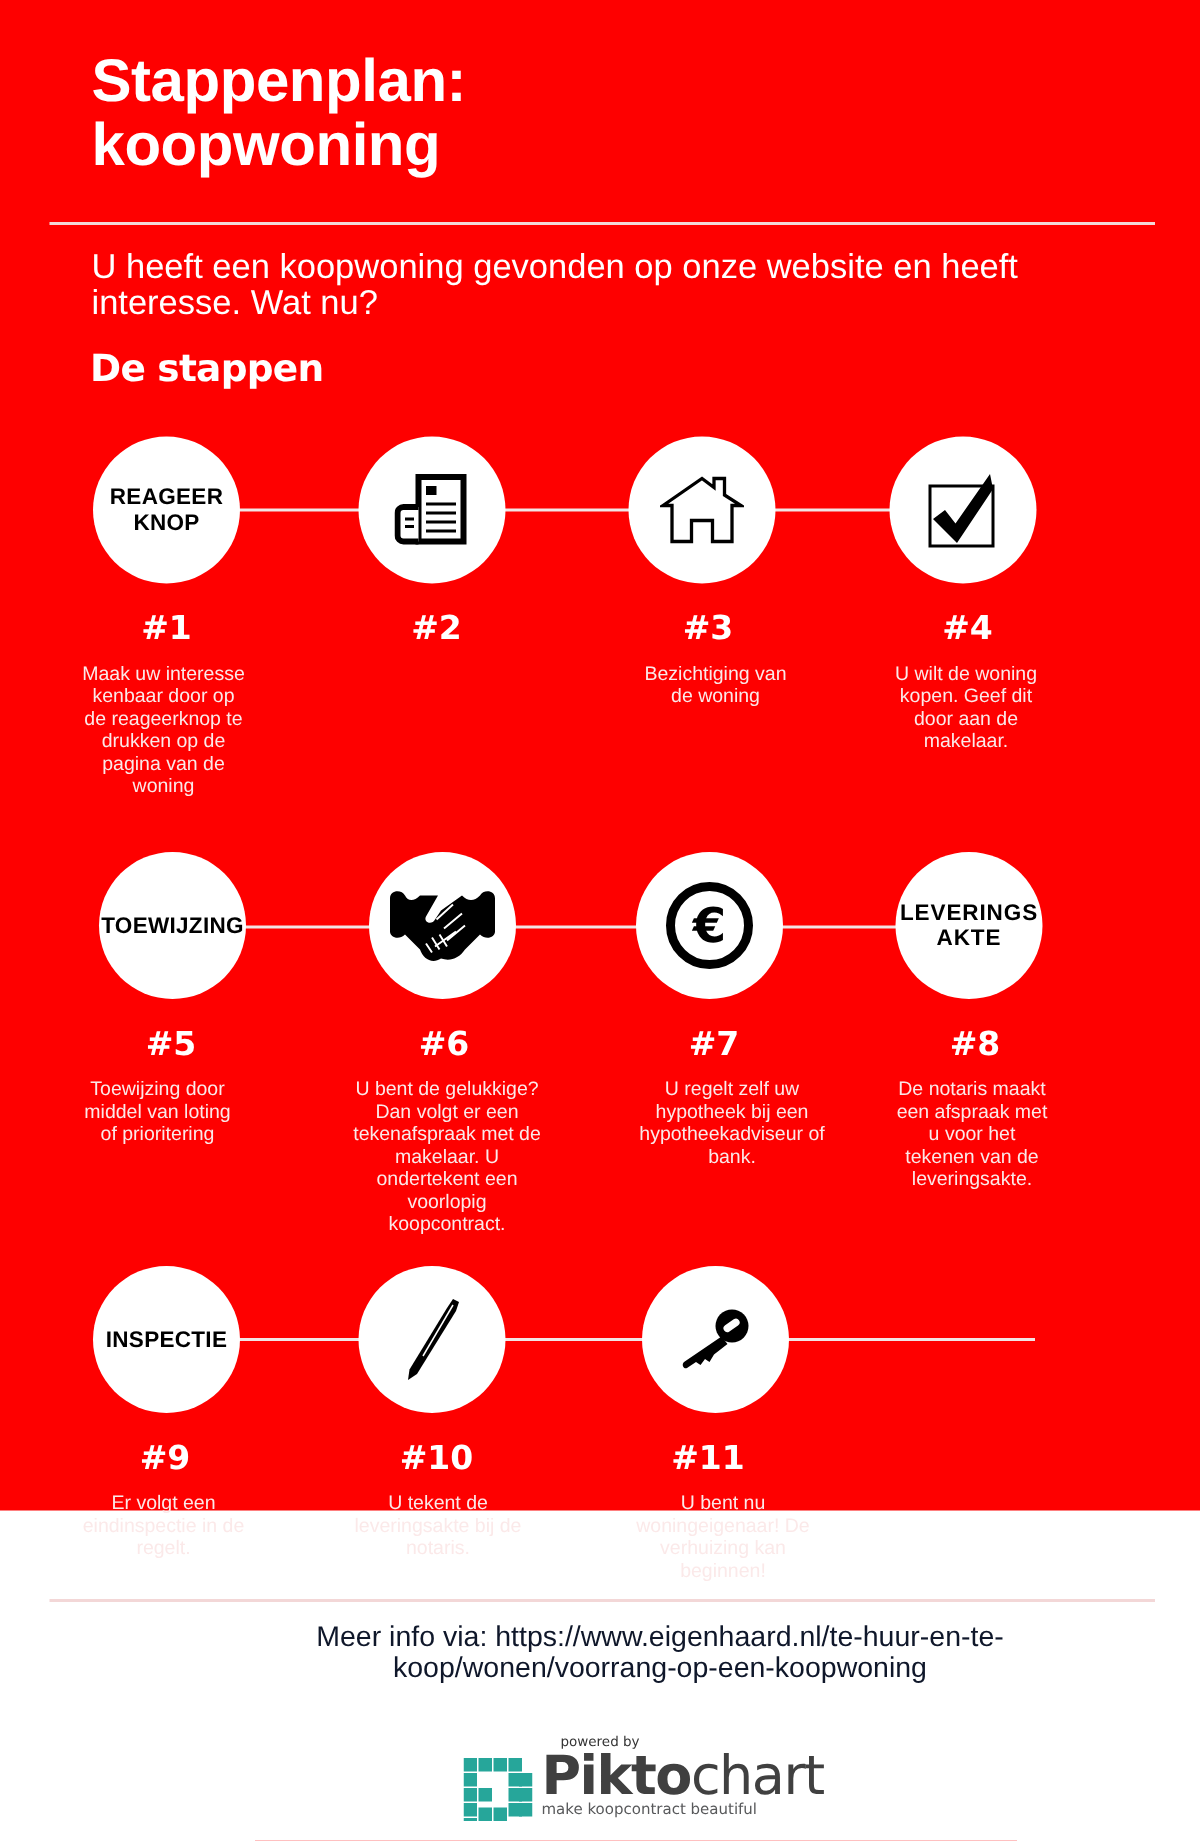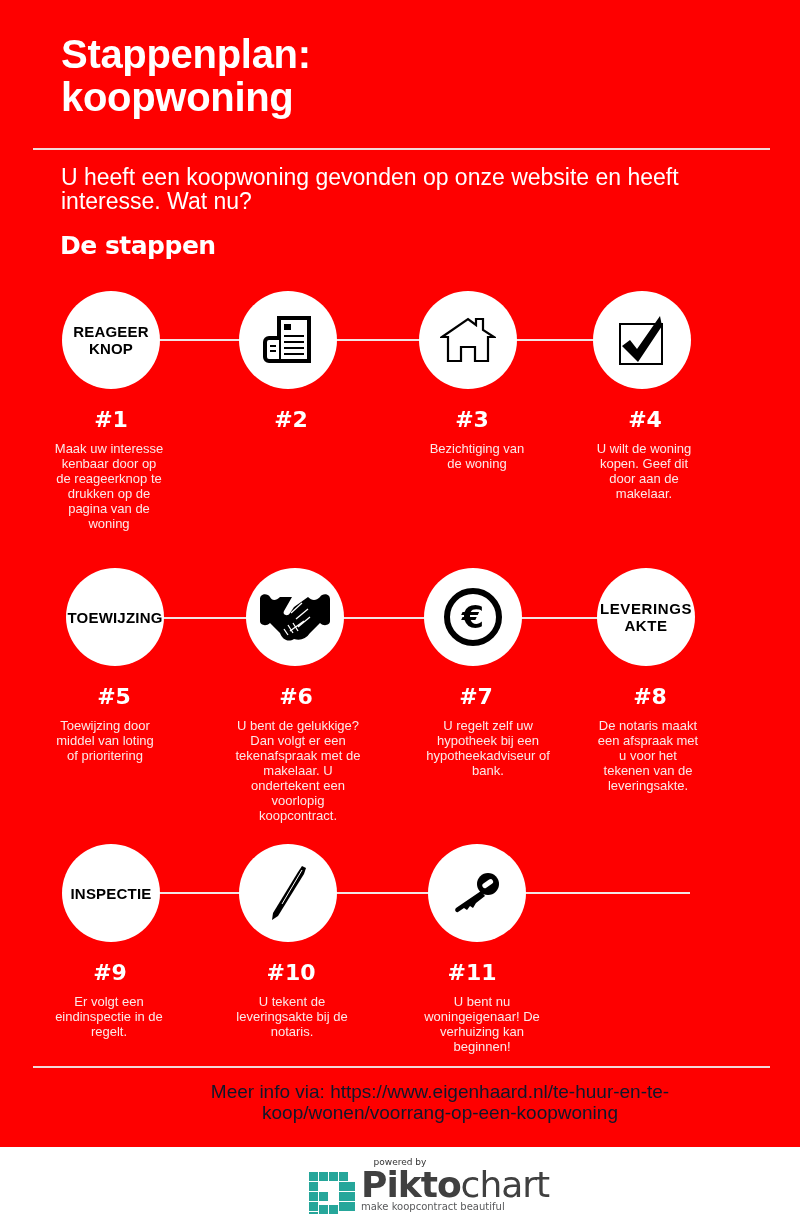--- a/index.html
+++ b/index.html
@@ -2,21 +2,21 @@
 <html><head>
 <meta charset="utf-8">
 <style>
   html, body { margin: 0; padding: 0; }
   body {
     width: 800px; height: 1227px; position: relative; overflow: hidden;
     background: #ffffff;
     font-family: "Liberation Sans", sans-serif;
   }
   .poster {
-    position: absolute; left: 0; top: 0; width: 800px; height: 1147px;
+    position: absolute; left: 0; top: 0; width: 800px; height: 1007px;
     background: #fe0000;
   }
   .title {
     position: absolute; left: 61px; top: 33px;
     color: #ffffff; font-weight: bold; font-size: 40px; line-height: 43px;
     font-family: "Liberation Sans", sans-serif; letter-spacing: -0.3px;
   }
   .divider {
     position: absolute; left: 33px; width: 737px; height: 2px; background: #f3d7d7;
   }

